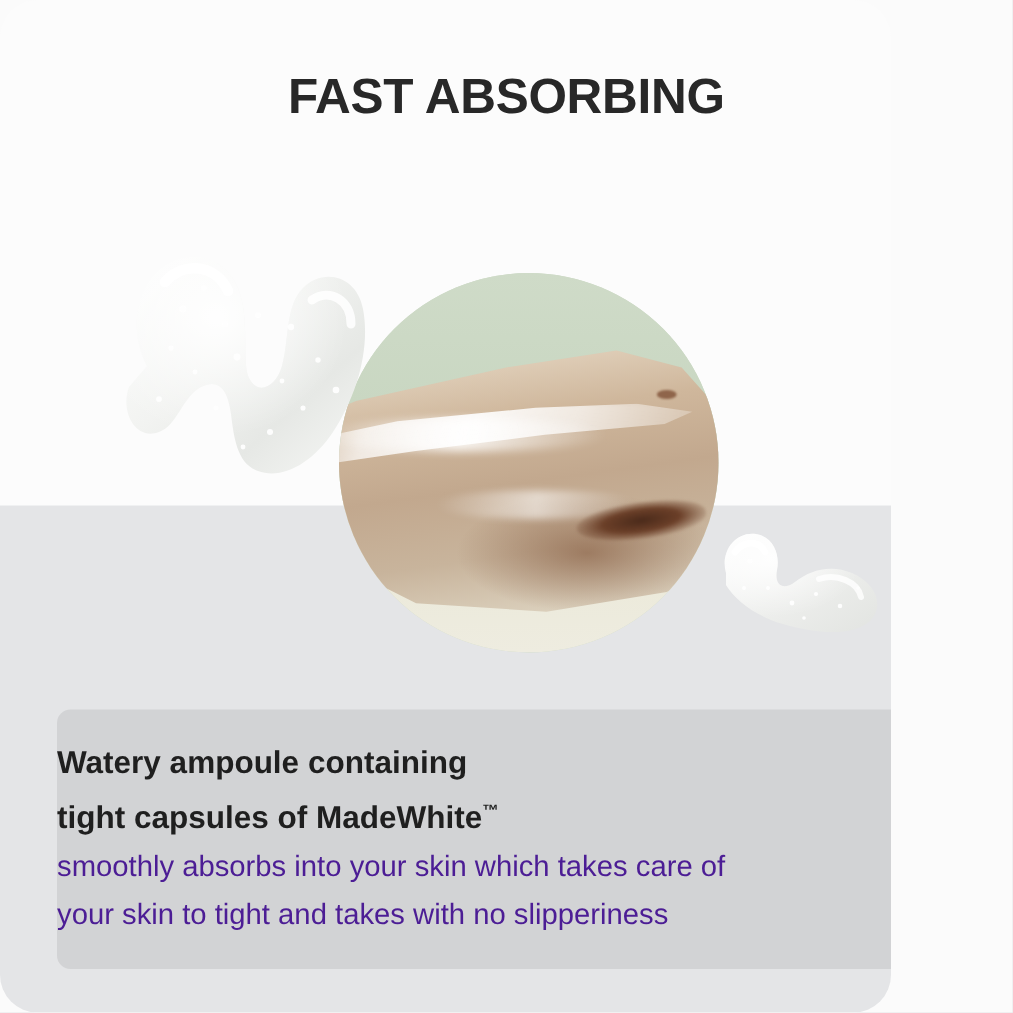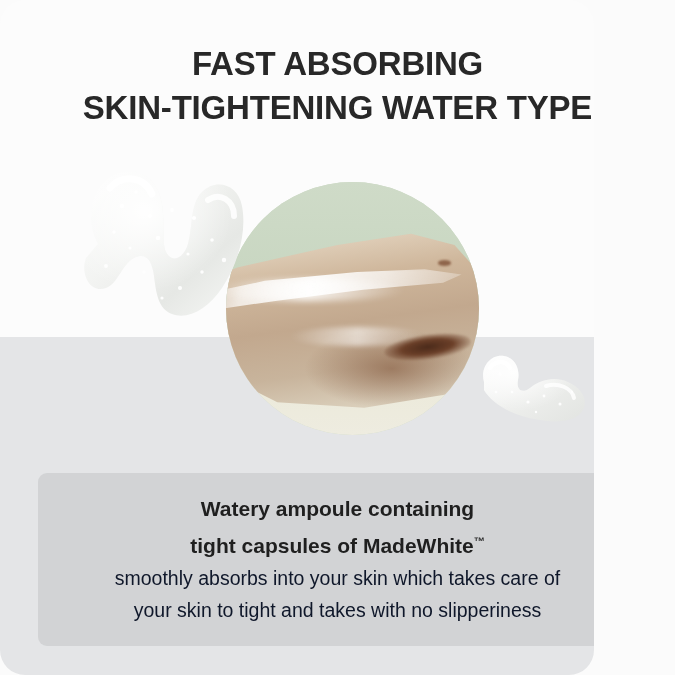--- a/index.html
+++ b/index.html
@@ -150,56 +150,55 @@
 
   
   .info-card {
     position: absolute;
     left: 38px; top: 473px;
     width: 599px; height: 173px;
     background: #d2d3d5;
     border-radius: 9px;
     display: flex;
     flex-direction: column;
-    align-items: center;
+    align-items: flex-start;
     justify-content: center;
   }
   .info-bold {
     color: #1f1f1f;
     font-size: 21px;
     font-weight: bold;
     line-height: 32px;
     text-align: center;
     white-space: nowrap;
   }
   .info-bold .tm {
     font-size: 11px;
     vertical-align: super;
     font-weight: bold;
   }
   .info-light {
-    color: #0f172a;
+    color: #4c1d95;
     font-size: 19.5px;
     font-weight: normal;
     line-height: 32px;
     text-align: center;
     white-space: nowrap;
   }
 </style>
 </head>
 <body>
 
 <div class="poster">
 
   <div class="bg-top"></div>
   <div class="bg-bottom"></div>
 
   <div class="headline">
     <span class="hl-line">FAST ABSORBING</span>
-    <span class="hl-line">SKIN-TIGHTENING WATER TYPE</span>
   </div>
 
   <div class="photo-circle">
     <div class="photo-sky"></div>
     <div class="photo-ground"></div>
     <div class="hand">
       <div class="hand-sheen"></div>
       <div class="hand-sheen2"></div>
       <div class="hand-crease"></div>
       <div class="hand-notch"></div>

